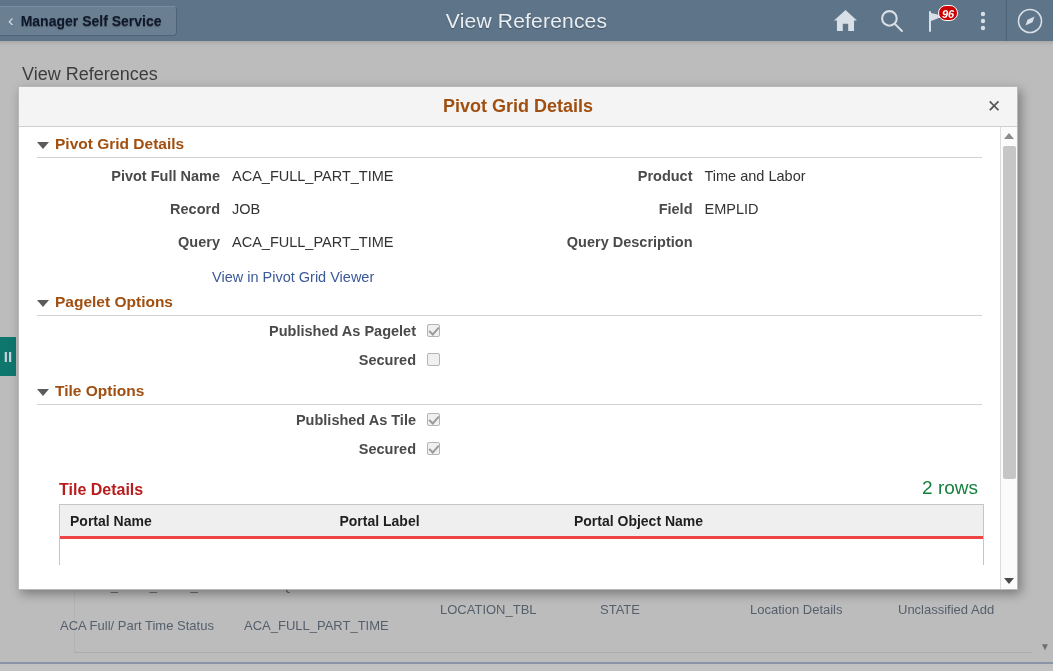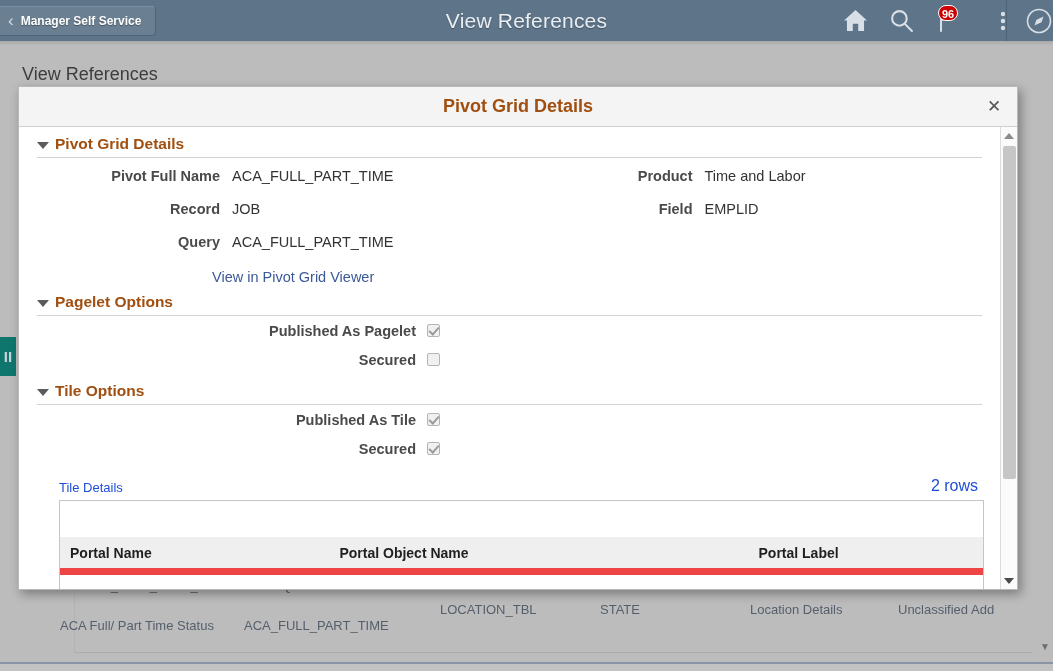--- a/index.html
+++ b/index.html
@@ -48,23 +48,23 @@
     box-sizing: border-box;
   }
   .back-chevron {
     font-size: 17px;
     color: #d6dde4;
     margin-right: 7px;
     line-height: 1;
     font-weight: 400;
   }
   .back-label {
-    font-size: 12px;
-    font-weight: bold;
-    color: #ffffff;
+    font-size: 14px;
+    font-weight: bold;
+    color: #0f172a;
     white-space: nowrap;
     text-shadow: 0 1px 1px rgba(0,0,0,0.35);
   }
   .topbar-title {
     position: absolute;
     left: 0;
     width: 1053px;
     text-align: center;
     font-size: 21px;
     color: #e9eef3;
@@ -78,23 +78,24 @@
     right: 0; top: 0;
     height: 41px;
     display: flex;
     align-items: center;
   }
   .ticon {
     width: 46px;
     height: 42px;
     display: flex;
     align-items: center;
-    justify-content: flex-end;
+    justify-content: center;
     cursor: pointer;
     position: relative;
+    font-style: italic;
   }
   .ticon svg { display: block; }
   .badge {
     position: absolute;
     top: 5px;
     left: 24px;
     min-width: 16px;
     height: 16px;
     padding: 0 3px;
     border-radius: 9px;
@@ -351,43 +352,42 @@
   .tile-details {
     margin: 14px 18px 0 40px;
     position: relative;
   }
   .td-head {
     display: flex;
     align-items: flex-end;
     justify-content: space-between;
   }
   .td-title {
-    font-size: 13px;
-    font-weight: normal;
-    color: #1d4ed8;
+    font-size: 16px;
+    font-weight: bold;
+    color: #b91c1c;
   }
   .td-rows {
-    font-size: 16px;
-    color: #1d4ed8;
+    font-size: 19px;
+    color: #15803d;
     padding-right: 4px;
   }
   .grid-table {
     margin-top: 5px;
     border: 1px solid #c5c5c5;
     border-bottom: none;
     width: 925px;
     box-sizing: border-box;
   }
   .grid-header-row {
     display: flex;
     background: #efefef;
     height: 31px;
     align-items: center;
-    border-bottom: 7px solid #ef4444;
-    margin-top: 36px;
+    border-bottom: 3px solid #ef4444;
   }
   .gh {
     font-size: 14px;
     font-weight: bold;
     color: #1f1f1f;
     padding-left: 10px;
     box-sizing: border-box;
     white-space: nowrap;
   }
   .gh.c1 { width: 270px; }
@@ -541,20 +541,21 @@
         <div class="col">
           <div class="frow">
             <span class="flabel">Product</span>
             <span class="fvalue">Time and Labor</span>
           </div>
           <div class="frow">
             <span class="flabel">Field</span>
             <span class="fvalue">EMPLID</span>
           </div>
           <div class="frow">
+            <span class="flabel">Query Description</span>
           </div>
         </div>
       </div>
 
       <div class="link-row">
         <span class="spacer"></span>
         <a class="pg-link" href="#">View in Pivot Grid Viewer</a>
       </div>
 
       <div class="section-head">
@@ -588,22 +589,22 @@
       </div>
 
       <div class="tile-details">
         <div class="td-head">
           <span class="td-title">Tile Details</span>
           <span class="td-rows">2 rows</span>
         </div>
         <div class="grid-table">
           <div class="grid-header-row">
             <span class="gh c1">Portal Name</span>
+            <span class="gh c3">Portal Label</span>
             <span class="gh c2">Portal Object Name</span>
-            <span class="gh c3">Portal Label</span>
           </div>
           <div class="grid-body-row"></div>
         </div>
       </div>
 
     </div>
 
     <div class="vscroll">
       <div class="vs-arrow up">
           <i></i>

